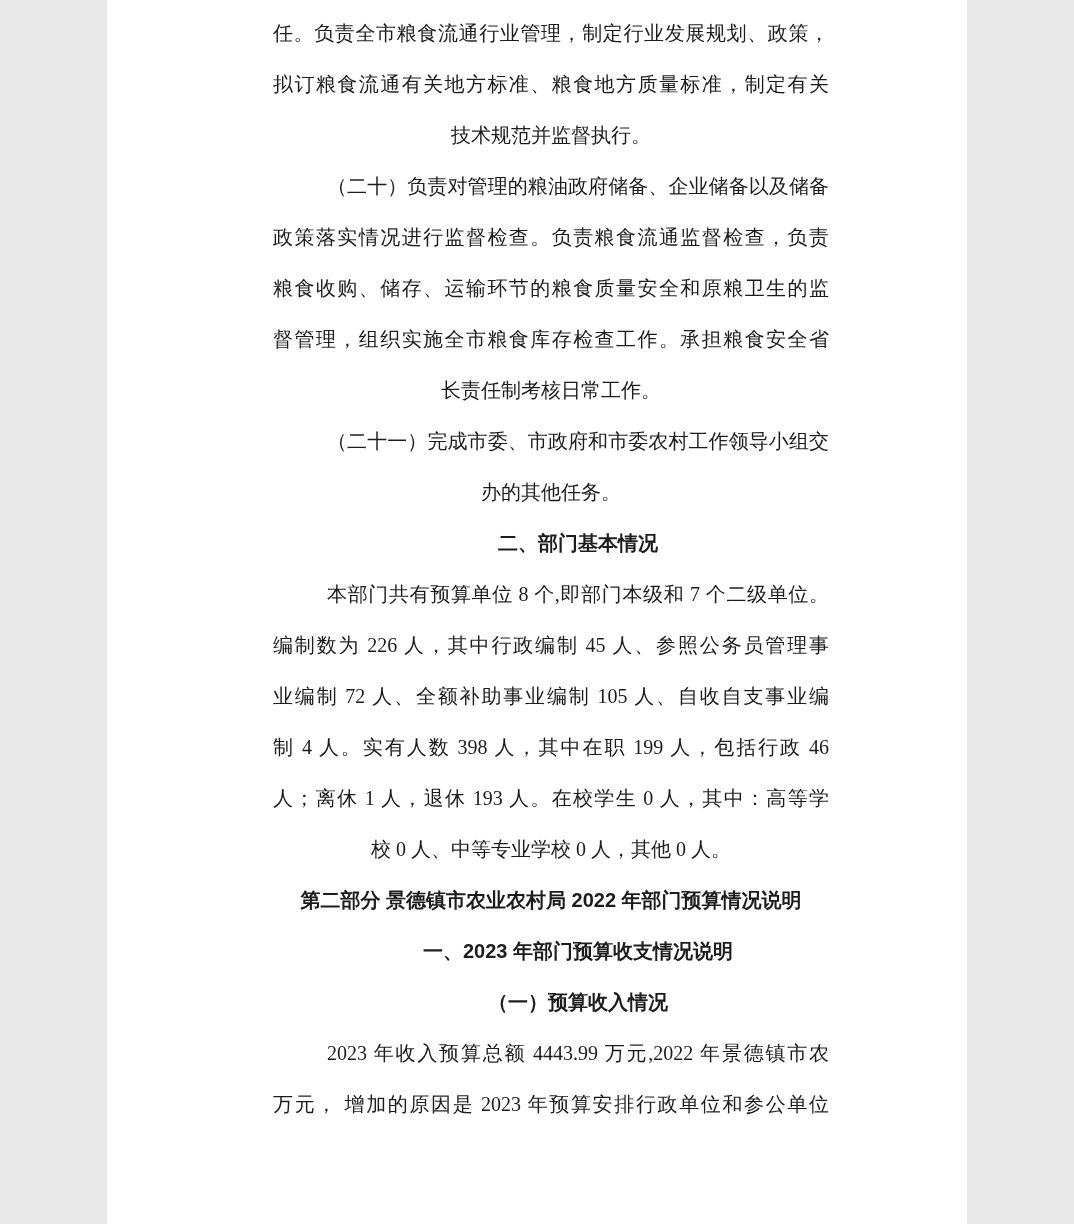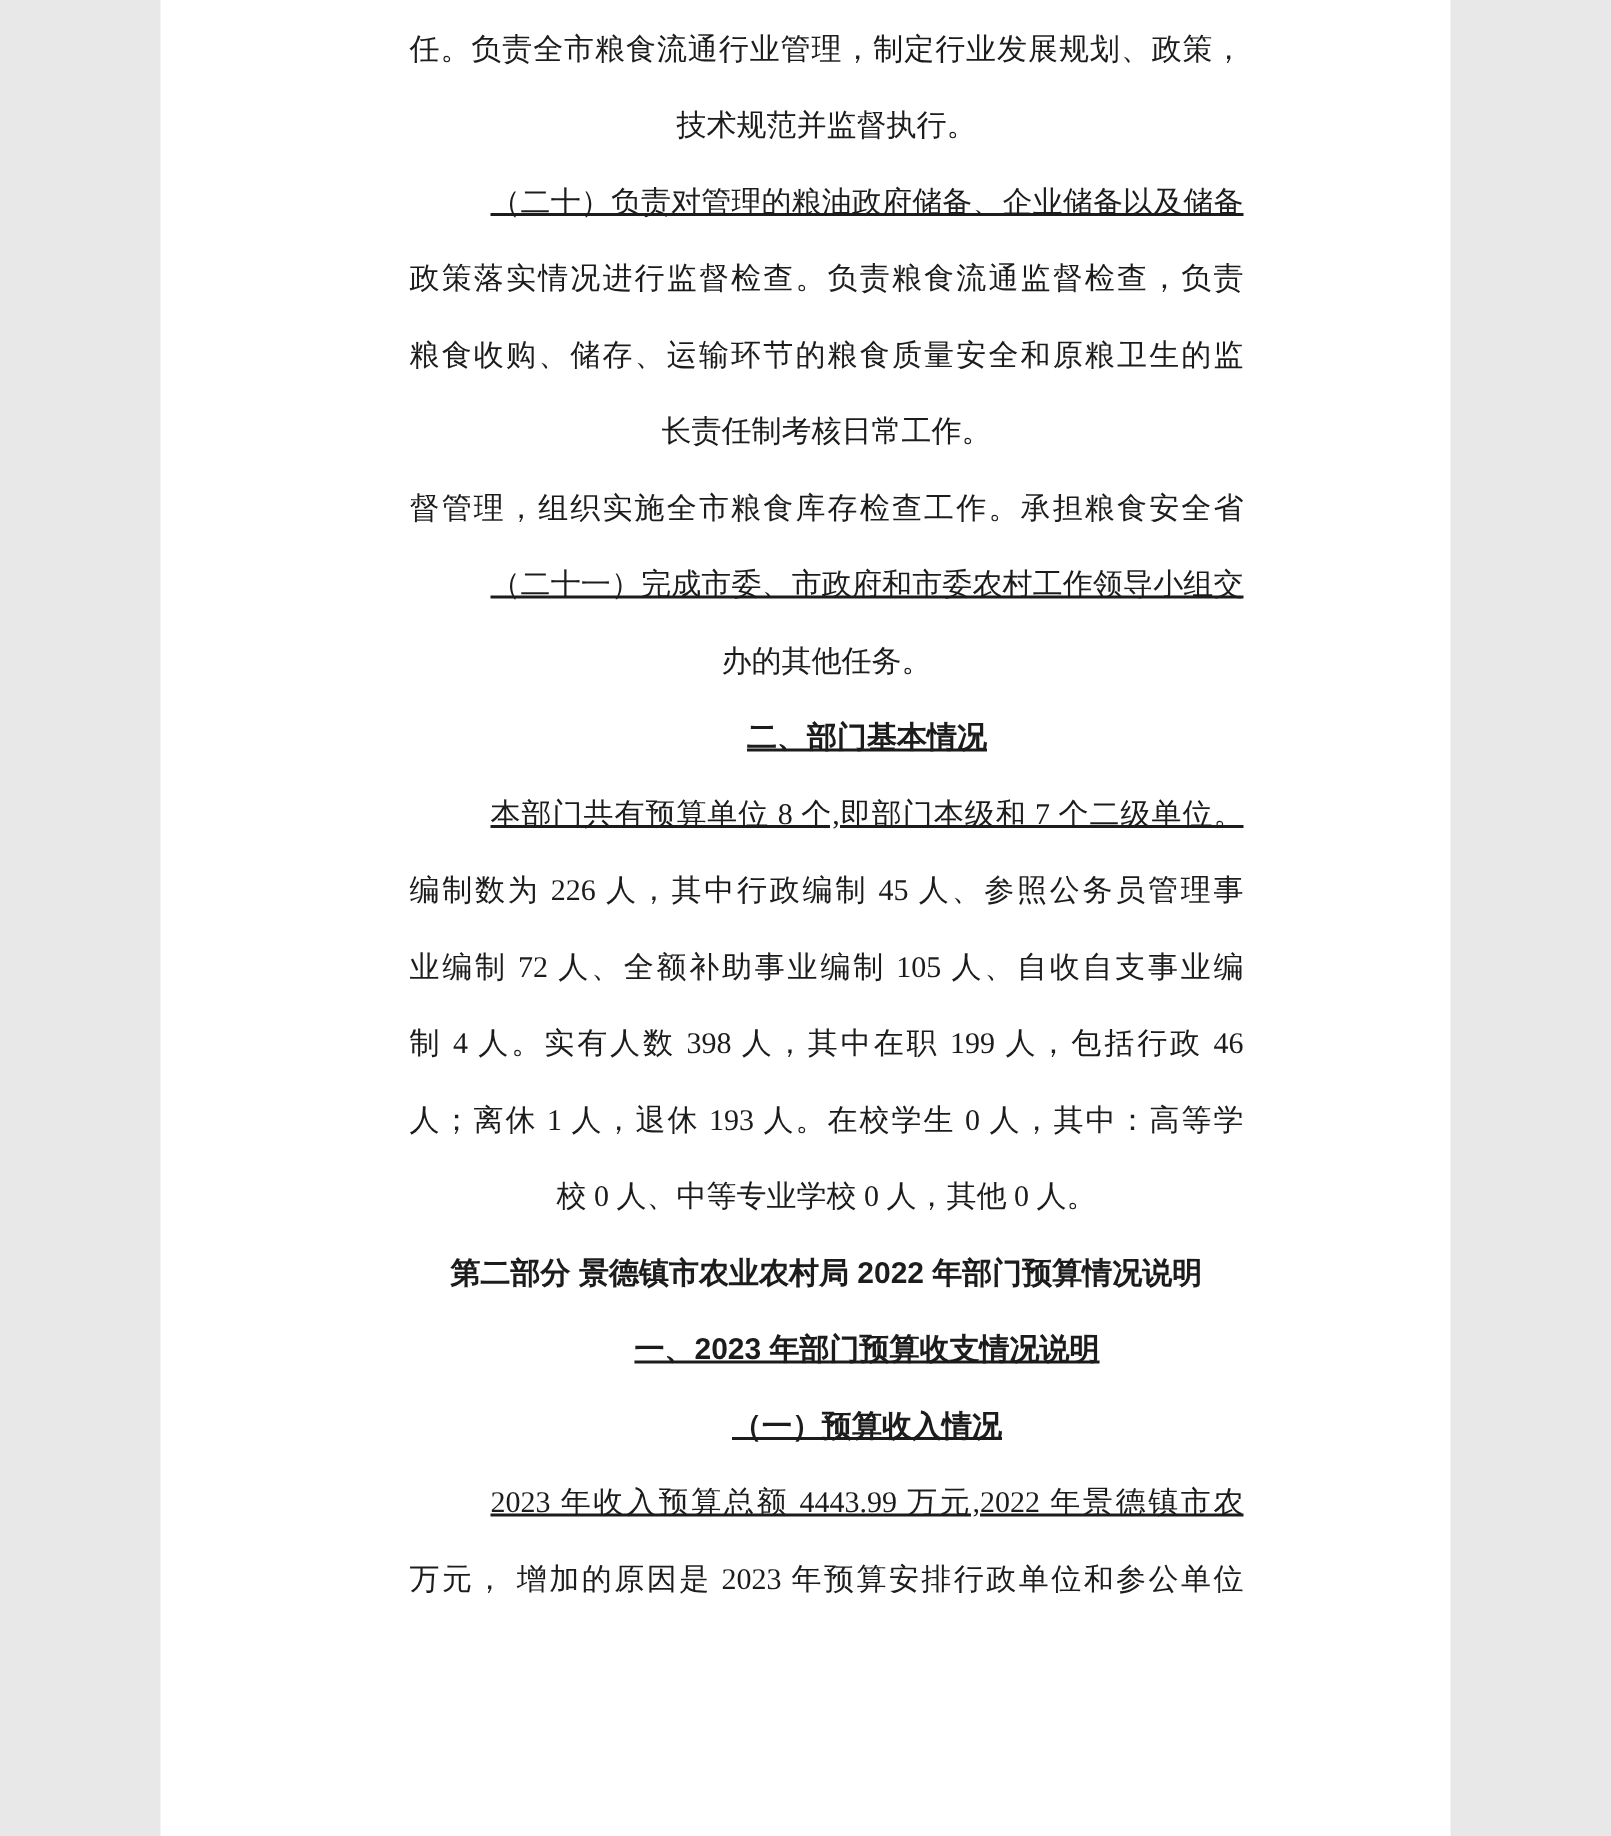--- a/index.html
+++ b/index.html
@@ -30,44 +30,44 @@
     white-space: nowrap;
   }
   .line.justify {
     white-space: normal;
     text-align: justify;
     text-align-last: justify;
     text-justify: inter-character;
   }
   .line.indent {
     text-indent: 54px;
-    text-decoration: underline;
   }
   .line.heading {
     font-family: "Liberation Sans", "DejaVu Sans", sans-serif;
     font-weight: 700;
   }
   .line.center {
     text-align: left;
     text-align-last: center;
     text-indent: 0;
   }
 </style>
 </head>
 <body>
 
 <div class="page" style="background: rgb(255, 255, 255); color: rgb(28, 28, 28);">
   <div class="doc-body">
       <div class="line justify">任。负责全市粮食流通行业管理，制定行业发展规划、政策，</div>
+      <div class="line justify">拟订粮食流通有关地方标准、粮食地方质量标准，制定有关</div>
       <div class="line">技术规范并监督执行。</div>
       <div class="line indent justify">（二十）负责对管理的粮油政府储备、企业储备以及储备</div>
       <div class="line justify">政策落实情况进行监督检查。负责粮食流通监督检查，负责</div>
       <div class="line justify">粮食收购、储存、运输环节的粮食质量安全和原粮卫生的监</div>
+      <div class="line justify">督管理，组织实施全市粮食库存检查工作。承担粮食安全省</div>
       <div class="line">长责任制考核日常工作。</div>
-      <div class="line justify">督管理，组织实施全市粮食库存检查工作。承担粮食安全省</div>
       <div class="line indent justify">（二十一）完成市委、市政府和市委农村工作领导小组交</div>
       <div class="line">办的其他任务。</div>
       <div class="line heading indent">二、部门基本情况</div>
       <div class="line indent justify">本部门共有预算单位 8 个,即部门本级和 7 个二级单位。</div>
       <div class="line justify">编制数为 226 人，其中行政编制 45 人、参照公务员管理事</div>
       <div class="line justify">业编制 72 人、全额补助事业编制 105 人、自收自支事业编</div>
       <div class="line justify">制 4 人。实有人数 398 人，其中在职 199 人，包括行政 46</div>
       <div class="line justify">人；离休 1 人，退休 193 人。在校学生 0 人，其中：高等学</div>
       <div class="line">校 0 人、中等专业学校 0 人，其他 0 人。</div>
       <div class="line heading center">第二部分 景德镇市农业农村局 2022 年部门预算情况说明</div>

